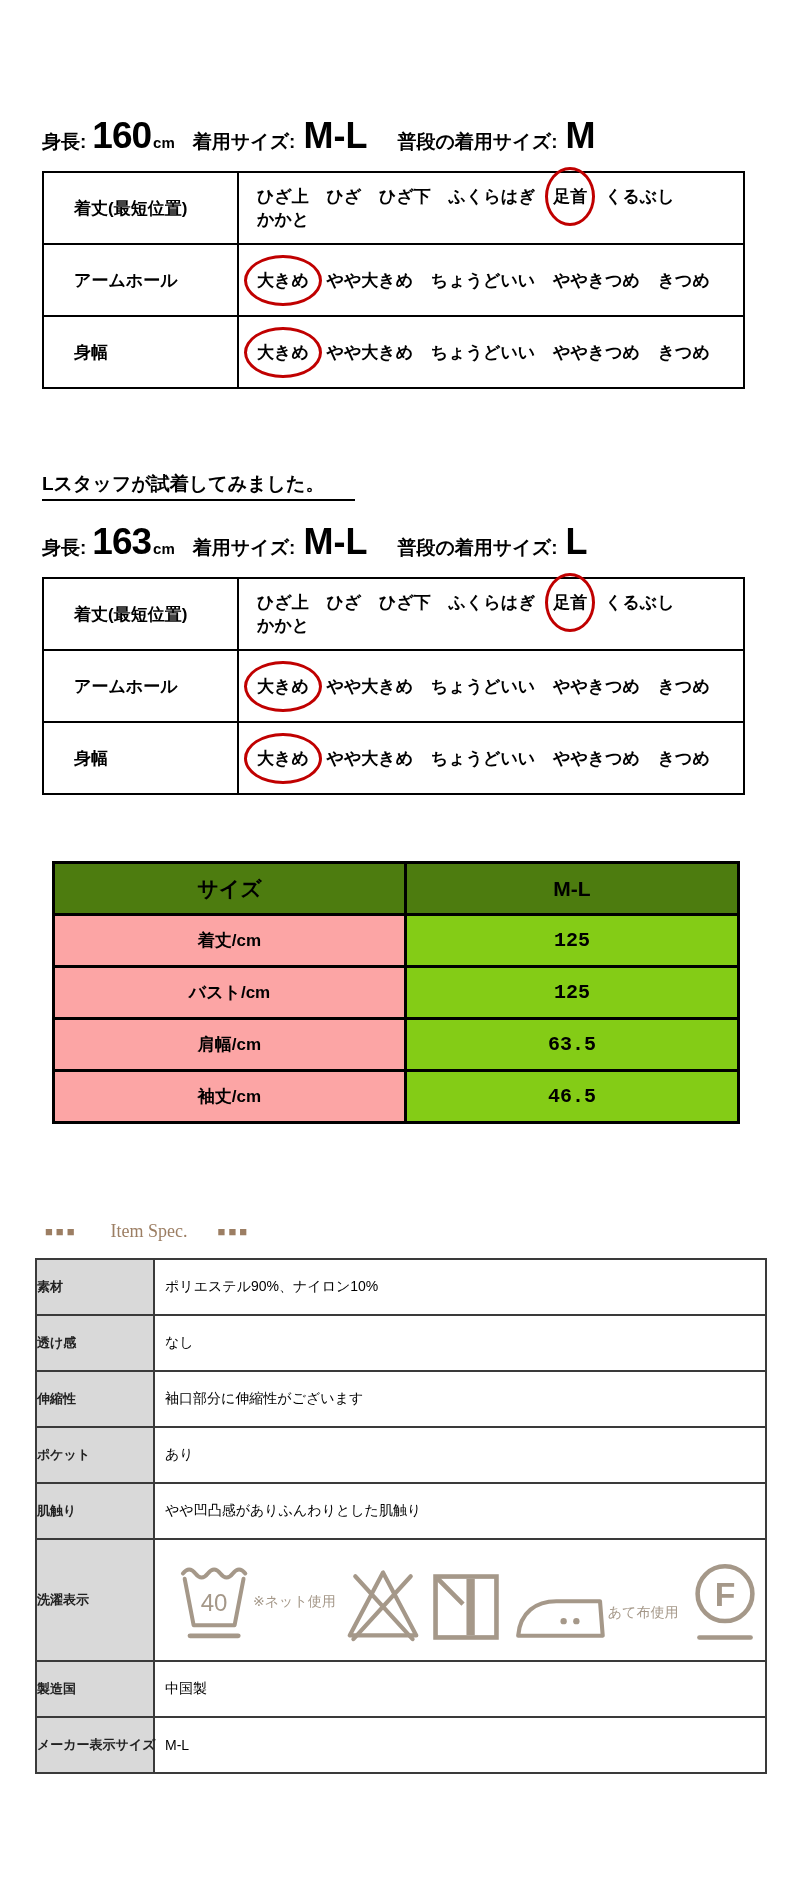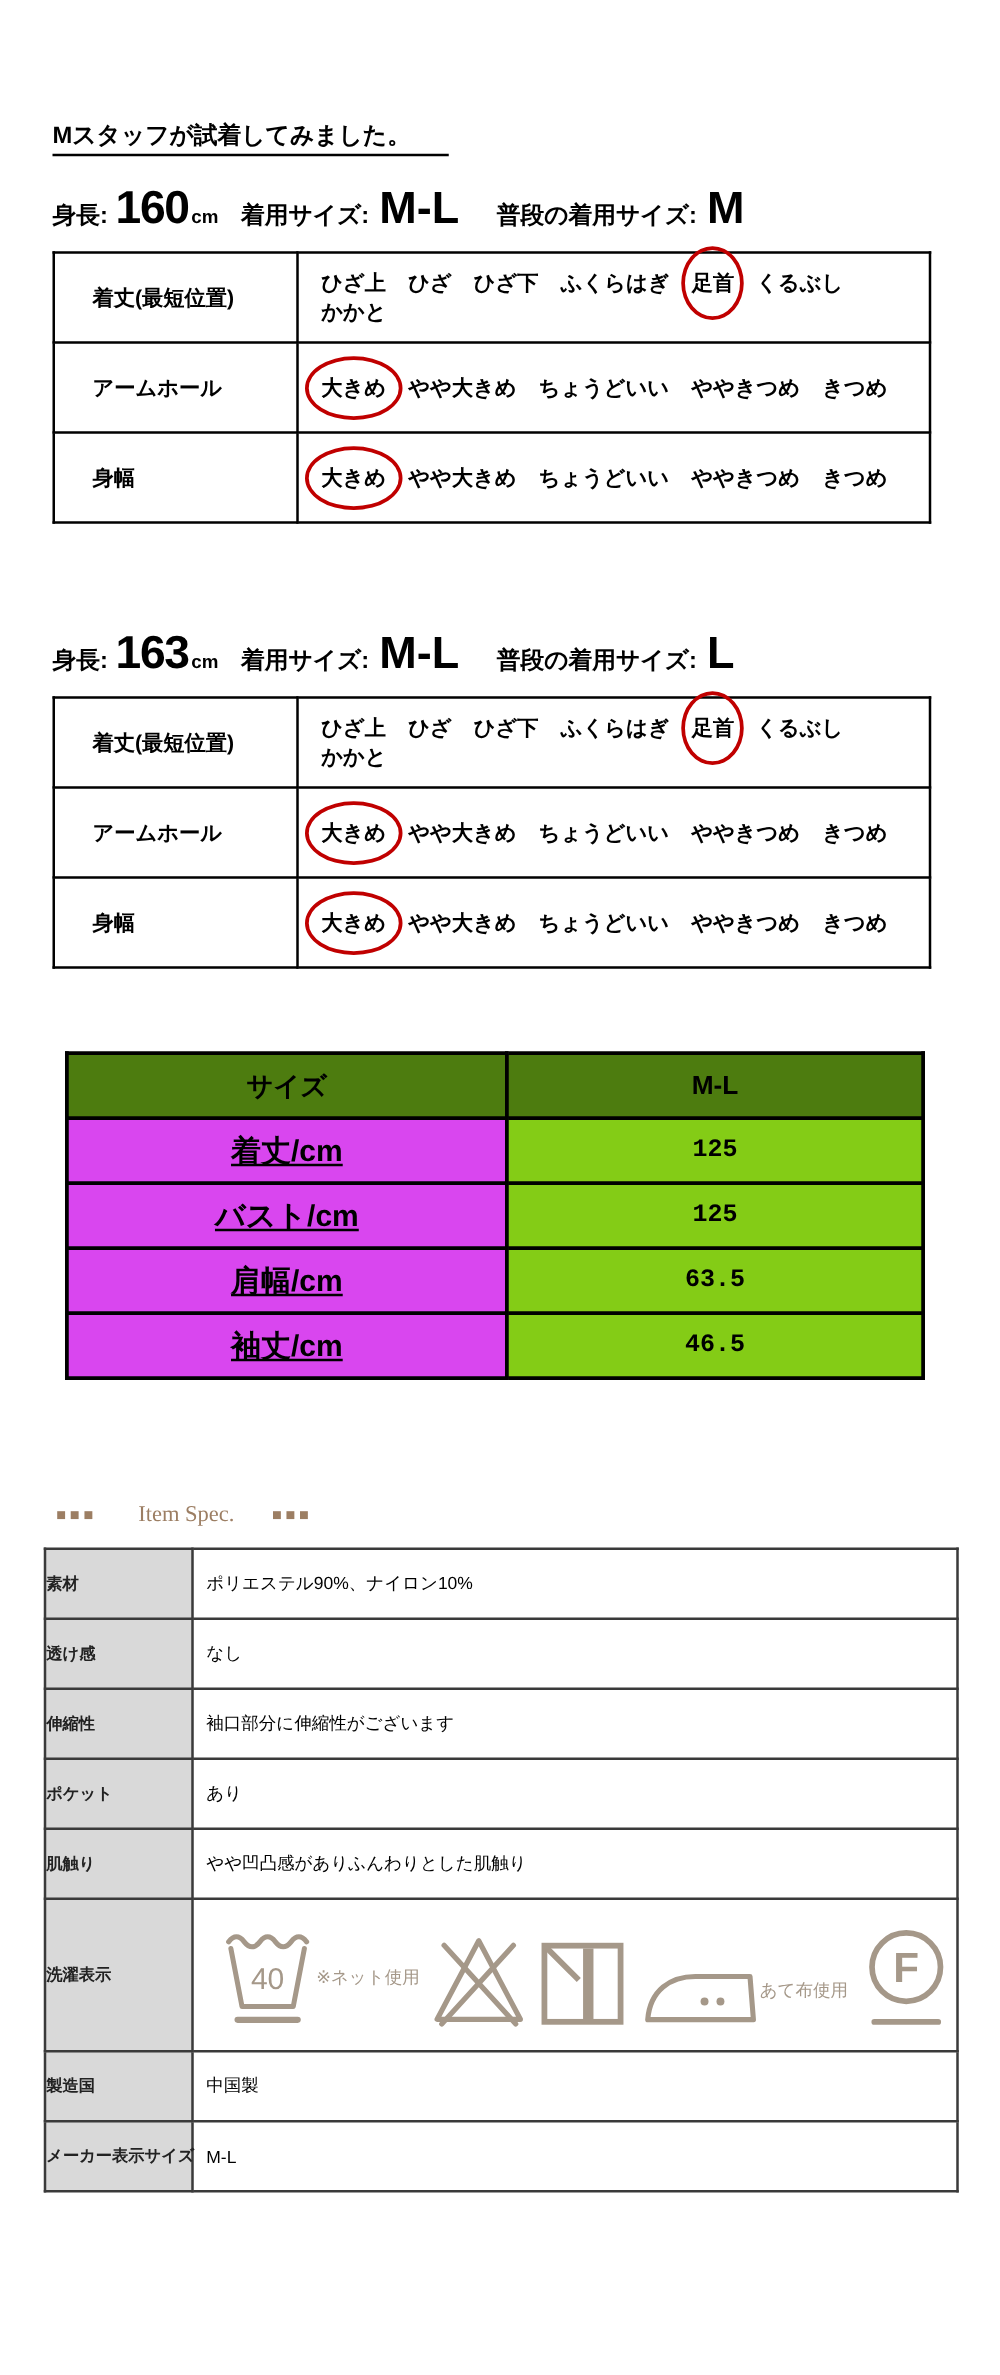--- a/index.html
+++ b/index.html
@@ -34,21 +34,21 @@
   
   table.size-table{
     border-collapse:collapse;margin:66px 0 0 10px;width:688px;table-layout:fixed;
   }
   table.size-table th,table.size-table td{
     border:3.5px solid #000;height:47px;text-align:center;vertical-align:middle;
     font-weight:bold;
   }
   table.size-table th{background:#4d7c0f;font-size:21px;}
   table.size-table col.c1{width:352px;}
-  table.size-table td.k{background:#d946ef;font-size:24px;text-decoration:underline;}
+  table.size-table td.k{background:#fca5a5;font-size:17px;}
   table.size-table td.v{background:#84cc16;font-size:20px;font-family:Liberation Mono, monospace;}
   
   .spec-header{margin:97px 0 0 3px;display:flex;align-items:center;}
   .spec-squares{color:#9c7e63;font-size:13px;letter-spacing:3px;}
   .spec-title{
     color:#9c7e63;font-size:18px;margin:0 30px 0 33px;
     font-family:"Liberation Serif","DejaVu Serif",serif;
   }
   table.spec-table{border-collapse:collapse;margin:16px 0 0 -7px;width:732px;table-layout:fixed;}
   table.spec-table td{border:2px solid #3a3a3a;vertical-align:middle;}
@@ -62,21 +62,20 @@
   .laundry-item{display:flex;flex-direction:row;align-items:center;margin-right:10px;}
   .laundry-cap{font-size:14px;color:#a59889;margin-top:0;white-space:nowrap;}
   .licon{display:block;}
 </style>
 </head>
 <body>
 
 <div class="page">
 
   <section>
-    <h2 class="fit-heading">Mスタッフが試着してみました。</h2>
     <div class="fit-info">
       <span class="info-lbl">身長:</span>
       <span class="info-big">160</span>
       <span class="info-unit">cm</span>
       <span class="info-lbl">着用サイズ:</span>
       <span class="info-size">M-L</span>
       <span class="info-lbl">普段の着用サイズ:</span>
       <span class="info-size last">M</span>
     </div>
     <table class="fit-table">
@@ -111,20 +110,21 @@
           <span class="opt">ちょうどいい</span>
           <span class="opt">ややきつめ</span>
           <span class="opt">きつめ</span>
         </td>
       </tr>
     </tbody>
       </table>
   </section>
 
   <section class="section-2">
+    <h2 class="fit-heading">Lスタッフが試着してみました。</h2>
     <div class="fit-info">
       <span class="info-lbl">身長:</span>
       <span class="info-big">163</span>
       <span class="info-unit">cm</span>
       <span class="info-lbl">着用サイズ:</span>
       <span class="info-size">M-L</span>
       <span class="info-lbl">普段の着用サイズ:</span>
       <span class="info-size last">L</span>
     </div>
     <table class="fit-table">

